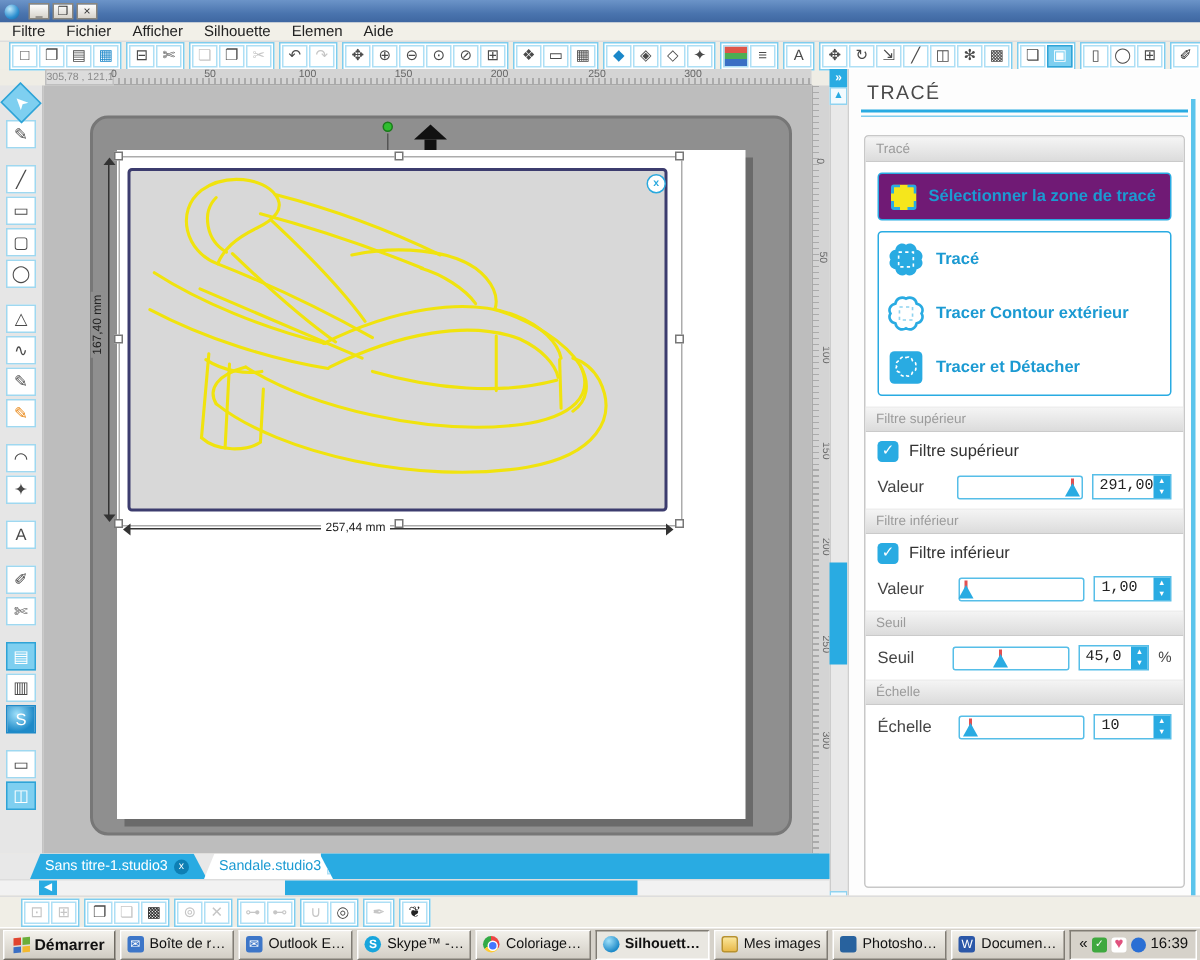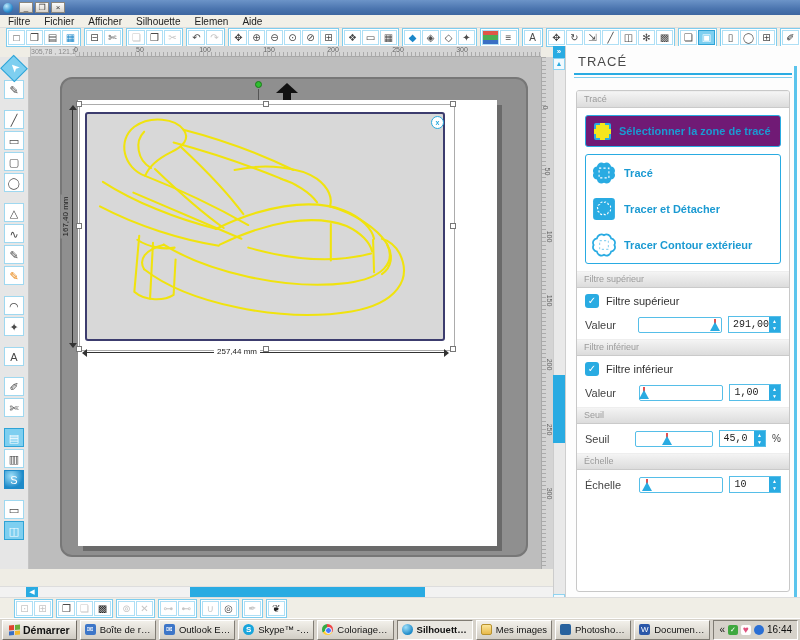--- a/index.html
+++ b/index.html
@@ -395,31 +395,31 @@
       <div id="methods-box">
         <div class="method-row">
           <svg width="24" height="24" viewBox="0 0 22 22">
             <path d="M11 2 C13.8 .2 17 2 17.5 5 C20.5 5.5 22 8.5 20.5 11 C22 13.5 20.5 16.5 17.5 17 C17 20 13.8 21.8 11 20 C8.2 21.8 5 20 4.5 17 C1.5 16.5 0 13.5 1.5 11 C0 8.5 1.5 5.5 4.5 5 C5 2 8.2 .2 11 2 Z" fill="#29ABE2"></path>
             <rect x="6.5" y="6.5" width="9" height="9" fill="none" stroke="#fff" stroke-dasharray="2,2"></rect>
           </svg>
           <span class="method-label">Tracé</span>
         </div>
         <div class="method-row">
           <svg width="24" height="24" viewBox="0 0 22 22">
+            <path d="M11 2 C13.8 .2 17 2 17.5 5 C20.5 5.5 22 8.5 20.5 11 C22 13.5 20.5 16.5 17.5 17 C17 20 13.8 21.8 11 20 C8.2 21.8 5 20 4.5 17 C1.5 16.5 0 13.5 1.5 11 C0 8.5 1.5 5.5 4.5 5 C5 2 8.2 .2 11 2 Z" fill="none" stroke="#29ABE2" stroke-width="1.6"></path>
+            <rect x="7" y="7" width="8" height="8" fill="none" stroke="#8FD3F0" stroke-dasharray="2,2"></rect>
+          </svg>
+          <span class="method-label">Tracer Contour extérieur</span>
+        </div>
+        <div class="method-row">
+          <svg width="24" height="24" viewBox="0 0 22 22">
             <rect x="1" y="1" width="20" height="20" rx="3" fill="#29ABE2"></rect>
             <path d="M11 5 C12.7 3.9 14.6 5 14.9 6.8 C16.7 7.1 17.6 8.9 16.7 10.4 C17.6 11.9 16.7 13.7 14.9 14 C14.6 15.8 12.7 16.9 11 15.8 C9.3 16.9 7.4 15.8 7.1 14 C5.3 13.7 4.4 11.9 5.3 10.4 C4.4 8.9 5.3 7.1 7.1 6.8 C7.4 5 9.3 3.9 11 5 Z" fill="none" stroke="#fff" stroke-dasharray="2,1.5"></path>
           </svg>
           <span class="method-label">Tracer et Détacher</span>
-        </div>
-        <div class="method-row">
-          <svg width="24" height="24" viewBox="0 0 22 22">
-            <path d="M11 2 C13.8 .2 17 2 17.5 5 C20.5 5.5 22 8.5 20.5 11 C22 13.5 20.5 16.5 17.5 17 C17 20 13.8 21.8 11 20 C8.2 21.8 5 20 4.5 17 C1.5 16.5 0 13.5 1.5 11 C0 8.5 1.5 5.5 4.5 5 C5 2 8.2 .2 11 2 Z" fill="none" stroke="#29ABE2" stroke-width="1.6"></path>
-            <rect x="7" y="7" width="8" height="8" fill="none" stroke="#8FD3F0" stroke-dasharray="2,2"></rect>
-          </svg>
-          <span class="method-label">Tracer Contour extérieur</span>
         </div>
       </div>
 
       <div class="secbar">Filtre supérieur</div>
       <div class="chk-row">
         <span class="chk">✓</span>
         <span class="chk-label">Filtre supérieur</span>
       </div>
       <div class="val-row">
         <span class="val-label">Valeur</span>
@@ -477,20 +477,31 @@
         </span>
       </div>
     </div>
   </div>
   <div id="panel-sb" class="abs"></div>
   <div id="panel-gear-row" class="abs">
     <span>⚙</span>
     <span>↻</span>
   </div>
 
+  <div id="tabrow" class="abs">
+    <div class="cyan-strip"></div>
+    <div class="tab" id="tab-0">
+      <span class="lbl">Sans titre-1.studio3</span>
+      <span class="tab-badge0">x</span>
+    </div>
+    <div class="tab" id="tab-1">
+      <span class="lbl">Sandale.studio3</span>
+      <span class="tab-badge1">x</span>
+    </div>
+  </div>
 
   <div id="hscroll" class="abs">
     <span id="hscroll-left">◀</span>
     <span id="hscroll-thumb"></span>
   </div>
 
   <div id="toolbar-bottom" class="abs">
     <span class="tgroup">
         <span class="ic disabled">⊡</span>
         <span class="ic disabled">⊞</span>
@@ -560,17 +571,17 @@
     </div>
     <div class="task-item">
       <span class="tico word">W</span>
       <span class="lbl">Document1 - Micro...</span>
     </div>
     <div id="tray">
       <span>«</span>
       <span class="tray-ic green">✓</span>
       <span class="tray-ic pink">♥</span>
       <span class="tray-ic blue"></span>
-      <span>16:44</span>
+      <span>16:39</span>
     </div>
   </div>
 
 </div>
 
 </body></html>

